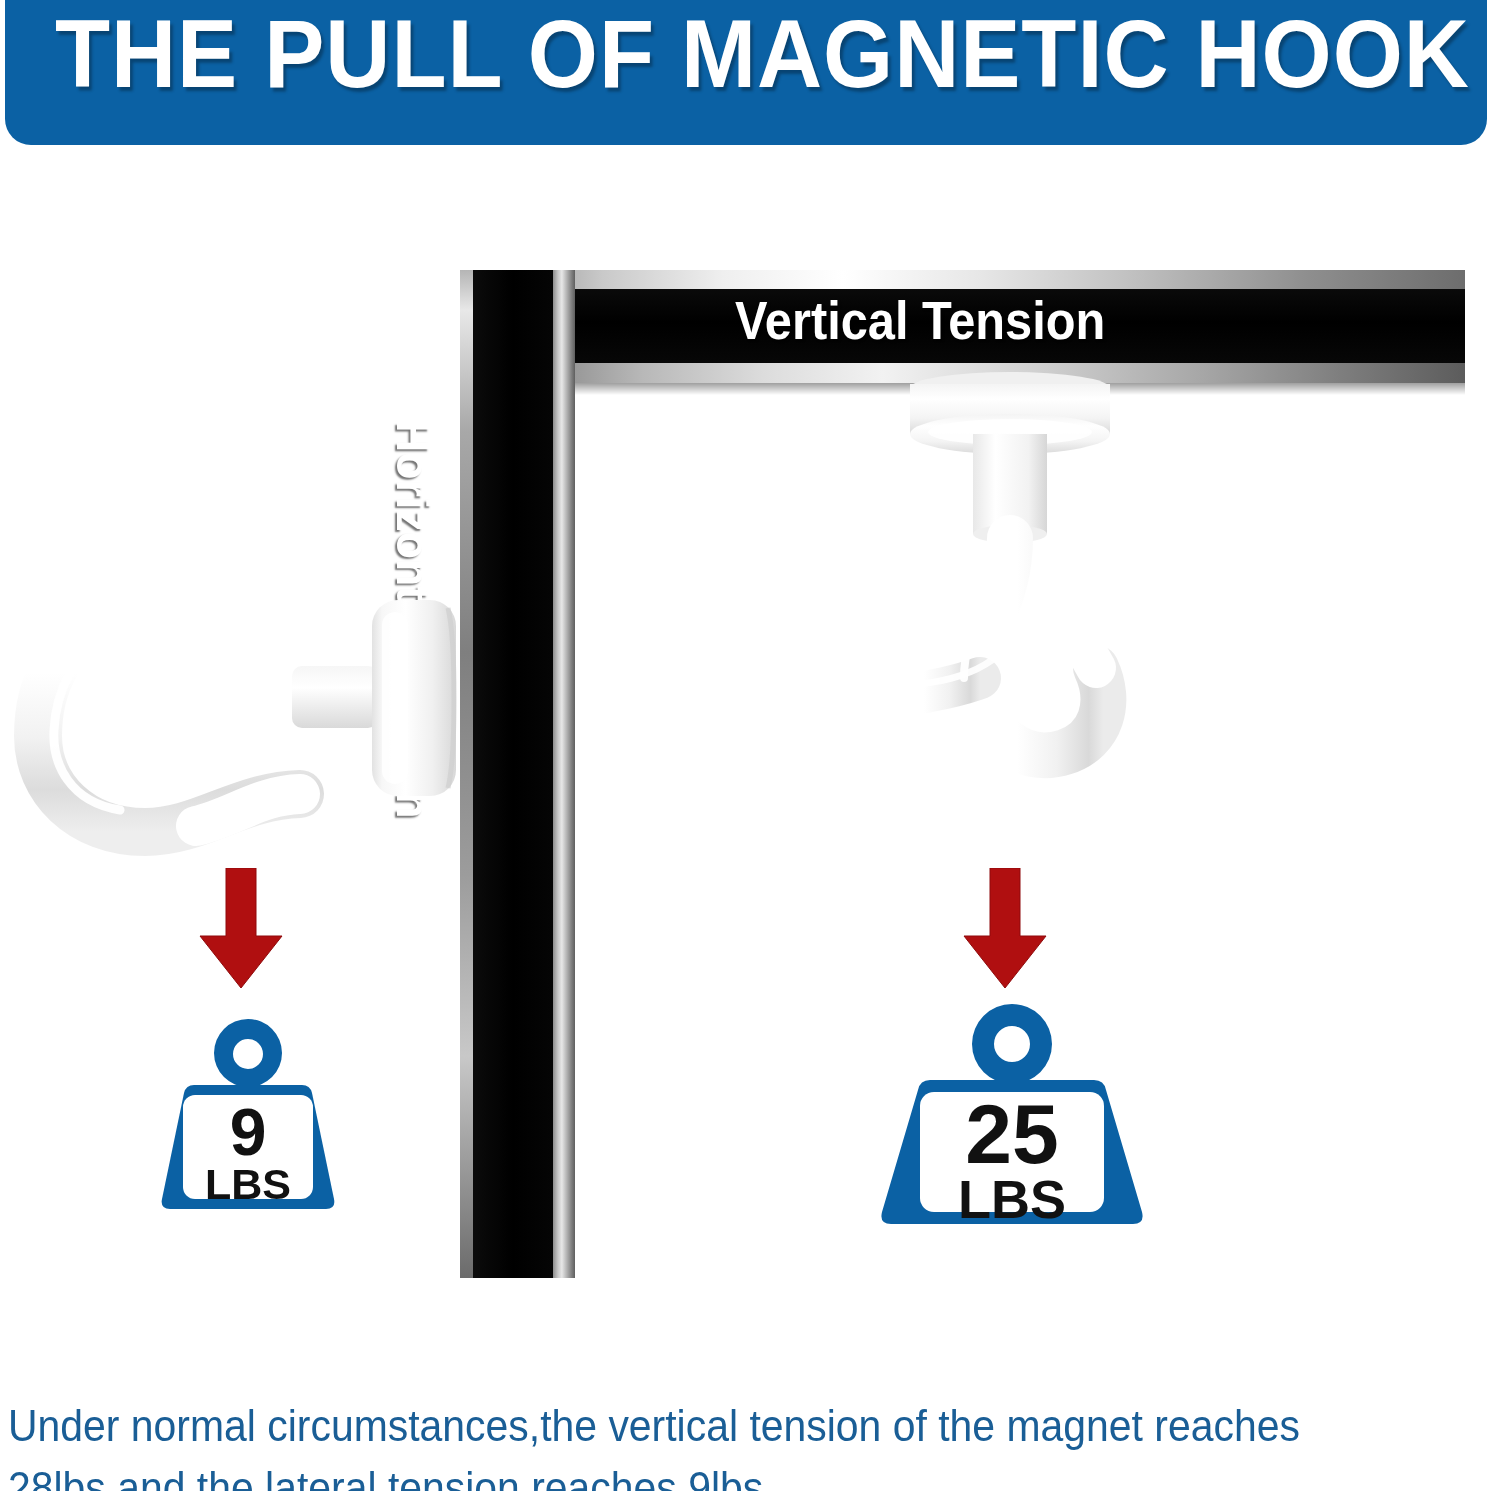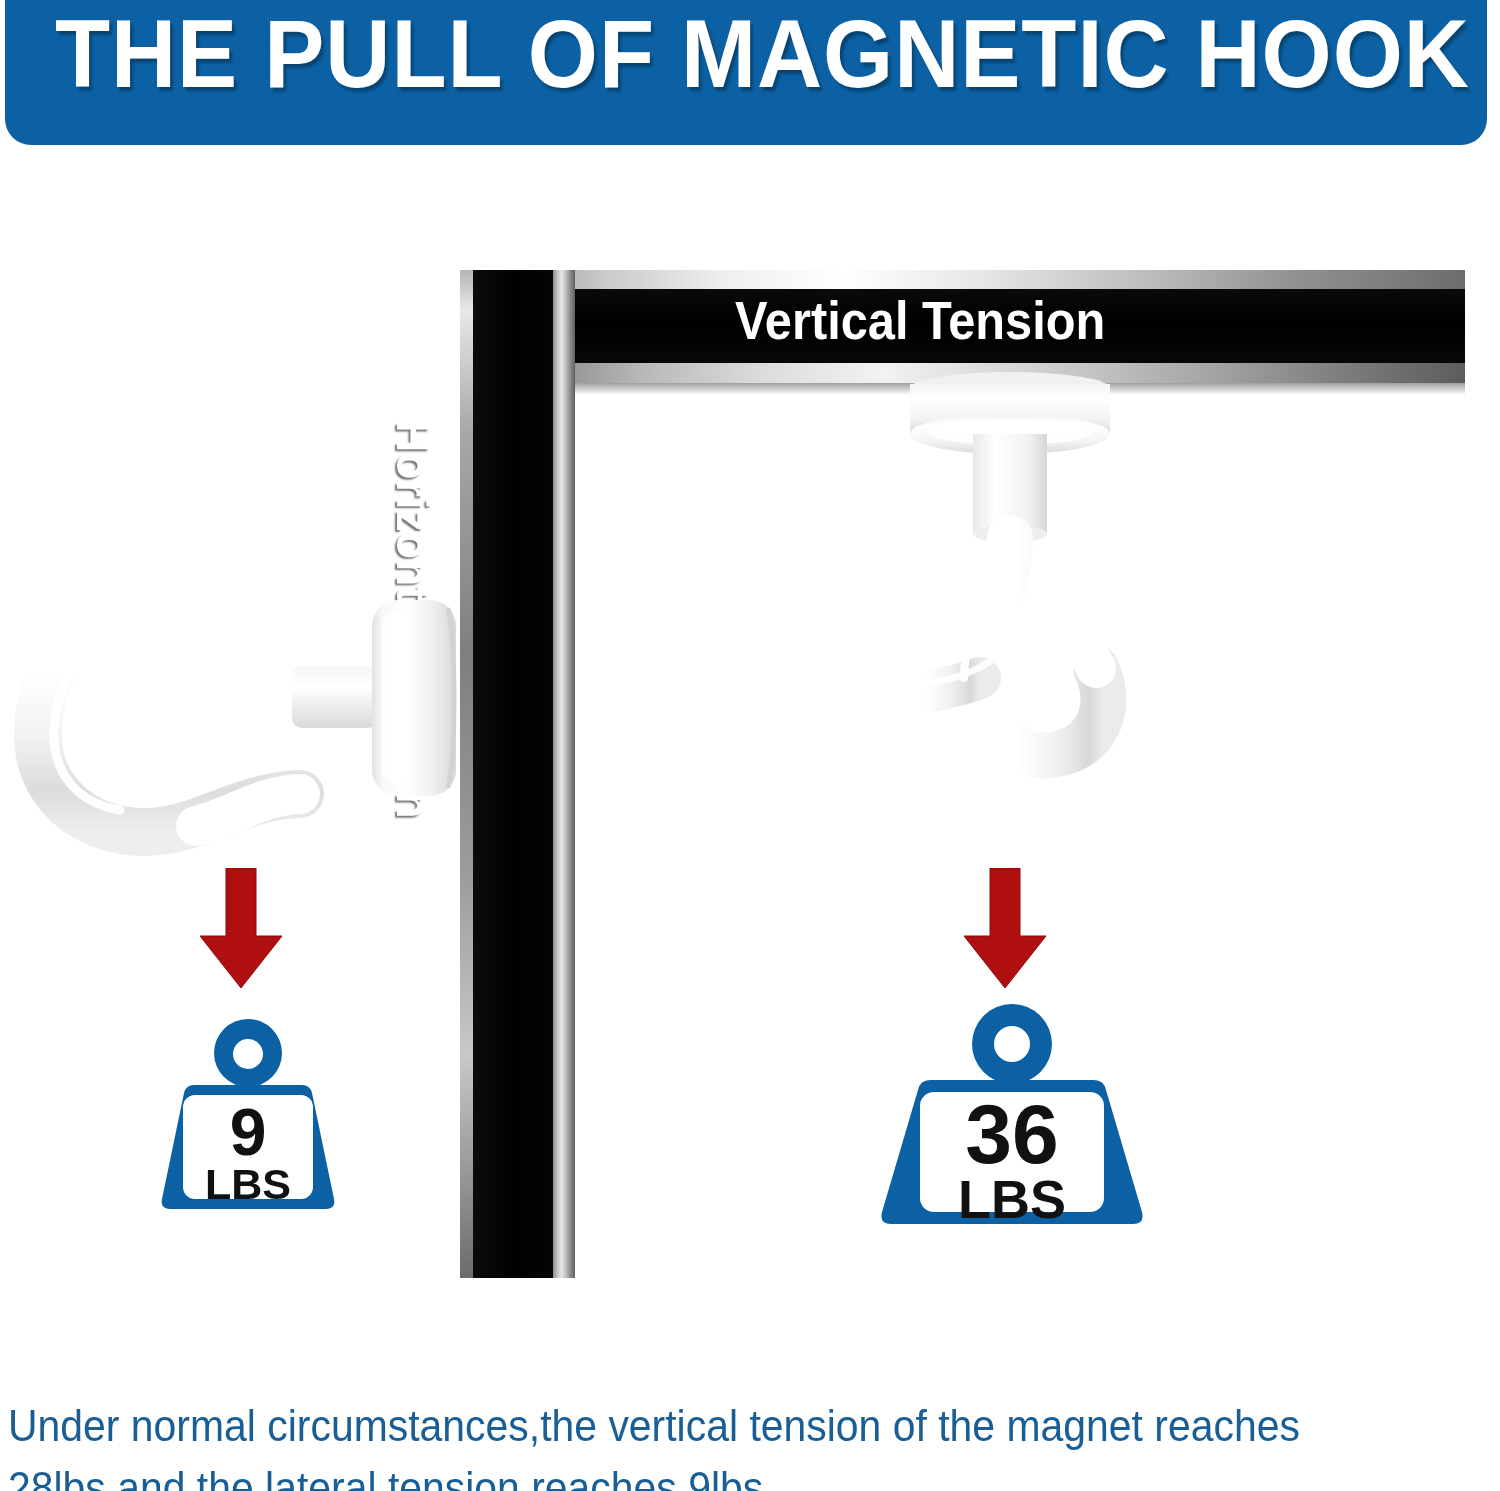--- a/index.html
+++ b/index.html
@@ -284,17 +284,17 @@
 </div>
 
 <div class="weight-badge" id="badge-right">
   <svg viewBox="0 0 280 228" width="280" height="228">
     <path d="M 140 4 A 40 40 0 0 0 140 84 A 40 40 0 0 0 140 4 Z
              M 140 26 A 18 18 0 0 1 140 62 A 18 18 0 0 1 140 26 Z" fill="#0B61A4" fill-rule="evenodd"></path>
     <path d="M 58 80 L 222 80 Q 232 80 234 90 L 270 212 Q 273 224 261 224
              L 19 224 Q 7 224 10 212 L 46 90 Q 48 80 58 80 Z" fill="#0B61A4"></path>
     <rect x="48" y="92" width="184" height="120" rx="14" fill="#ffffff"></rect>
   </svg>
-  <div class="badge-value">36</div>
+  <div class="badge-value">25</div>
   <div class="badge-unit">LBS</div>
 </div>
 
 <div id="caption">Under normal circumstances,the vertical tension of the magnet reaches 28lbs and the lateral tension reaches 9lbs.</div>
 
 </body></html>

